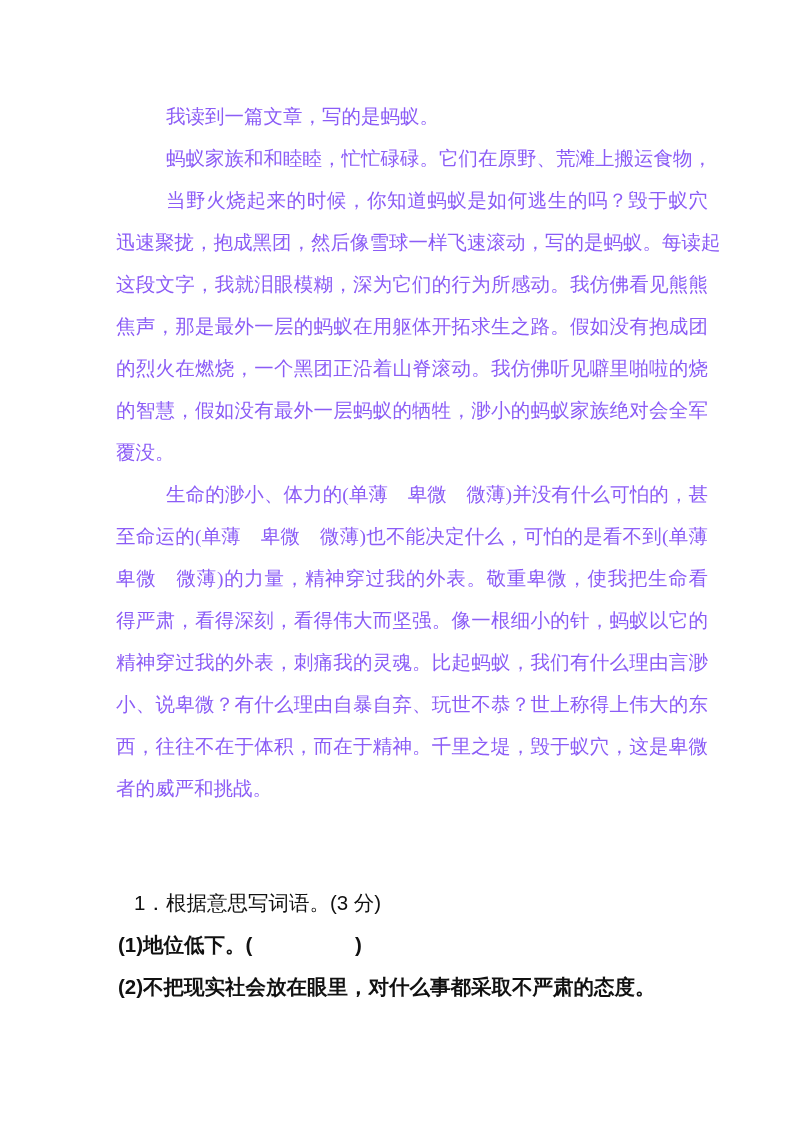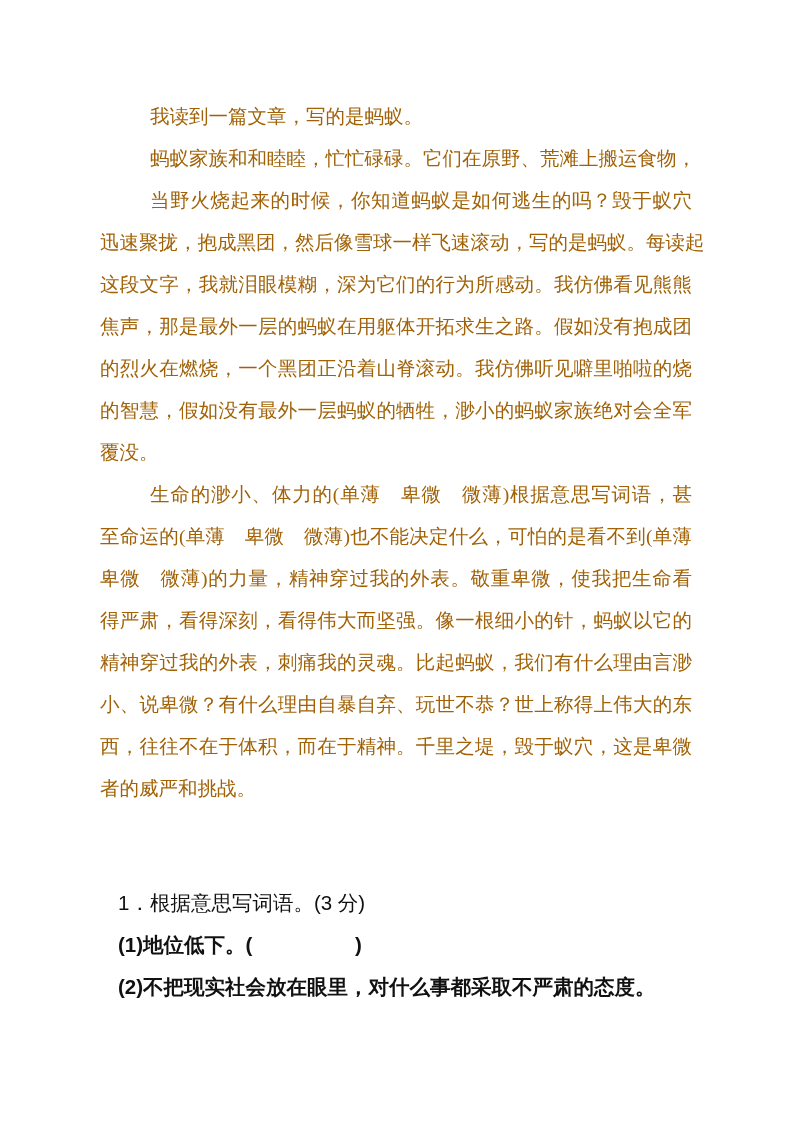--- a/index.html
+++ b/index.html
@@ -11,27 +11,27 @@
     position: relative;
     width: 793px;
     height: 1122px;
     background: #ffffff;
     overflow: hidden;
     color: #1c1c1c;
   }
   
   .passage {
     position: absolute;
-    left: 100px;
+    left: 116px;
     top: 96px;
     width: 592px;
     font-family: "Liberation Serif", serif;
     font-size: 19.5px;
     line-height: 42px;
-    color: #a16207;
+    color: #8b5cf6;
   }
   .para { margin: 0; }
   .line {
     white-space: nowrap;
     height: 42px;
   }
   .line.fill {
     text-align: justify;
     text-align-last: justify;
   }
@@ -42,21 +42,21 @@
   .questions {
     position: absolute;
     left: 118px;
     top: 882px;
     width: 578px;
     font-family: "Liberation Sans", sans-serif;
     font-size: 20.5px;
     line-height: 42px;
     color: #111111;
   }
-  .q-heading { height: 42px; white-space: nowrap; }
+  .q-heading { height: 42px; white-space: nowrap; margin-left: 16px; }
   .q-item { height: 42px; white-space: nowrap; font-weight: bold; }
 </style>
 </head>
 <body>
 
 <div class="page">
 
   <div class="passage">
 
   <div class="para">
@@ -68,21 +68,21 @@
       <div class="para">
         <div class="line first fill">当野火烧起来的时候，你知道蚂蚁是如何逃生的吗？毁于蚁穴</div>
         <div class="line fill">迅速聚拢，抱成黑团，然后像雪球一样飞速滚动，写的是蚂蚁。每读起</div>
         <div class="line fill">这段文字，我就泪眼模糊，深为它们的行为所感动。我仿佛看见熊熊</div>
         <div class="line fill">焦声，那是最外一层的蚂蚁在用躯体开拓求生之路。假如没有抱成团</div>
         <div class="line fill">的烈火在燃烧，一个黑团正沿着山脊滚动。我仿佛听见噼里啪啦的烧</div>
         <div class="line fill">的智慧，假如没有最外一层蚂蚁的牺牲，渺小的蚂蚁家族绝对会全军</div>
         <div class="line">覆没。</div>
       </div>
       <div class="para">
-        <div class="line first fill">生命的渺小、体力的(单薄　卑微　微薄)根据意思写词语，甚</div>
+        <div class="line first fill">生命的渺小、体力的(单薄　卑微　微薄)并没有什么可怕的，甚</div>
         <div class="line fill">至命运的(单薄　卑微　微薄)也不能决定什么，可怕的是看不到(单薄</div>
         <div class="line fill">卑微　微薄)的力量，精神穿过我的外表。敬重卑微，使我把生命看</div>
         <div class="line fill">得严肃，看得深刻，看得伟大而坚强。像一根细小的针，蚂蚁以它的</div>
         <div class="line fill">精神穿过我的外表，刺痛我的灵魂。比起蚂蚁，我们有什么理由言渺</div>
         <div class="line fill">小、说卑微？有什么理由自暴自弃、玩世不恭？世上称得上伟大的东</div>
         <div class="line fill">西，往往不在于体积，而在于精神。千里之堤，毁于蚁穴，这是卑微</div>
         <div class="line">者的威严和挑战。</div>
       </div>
     </div>
 

